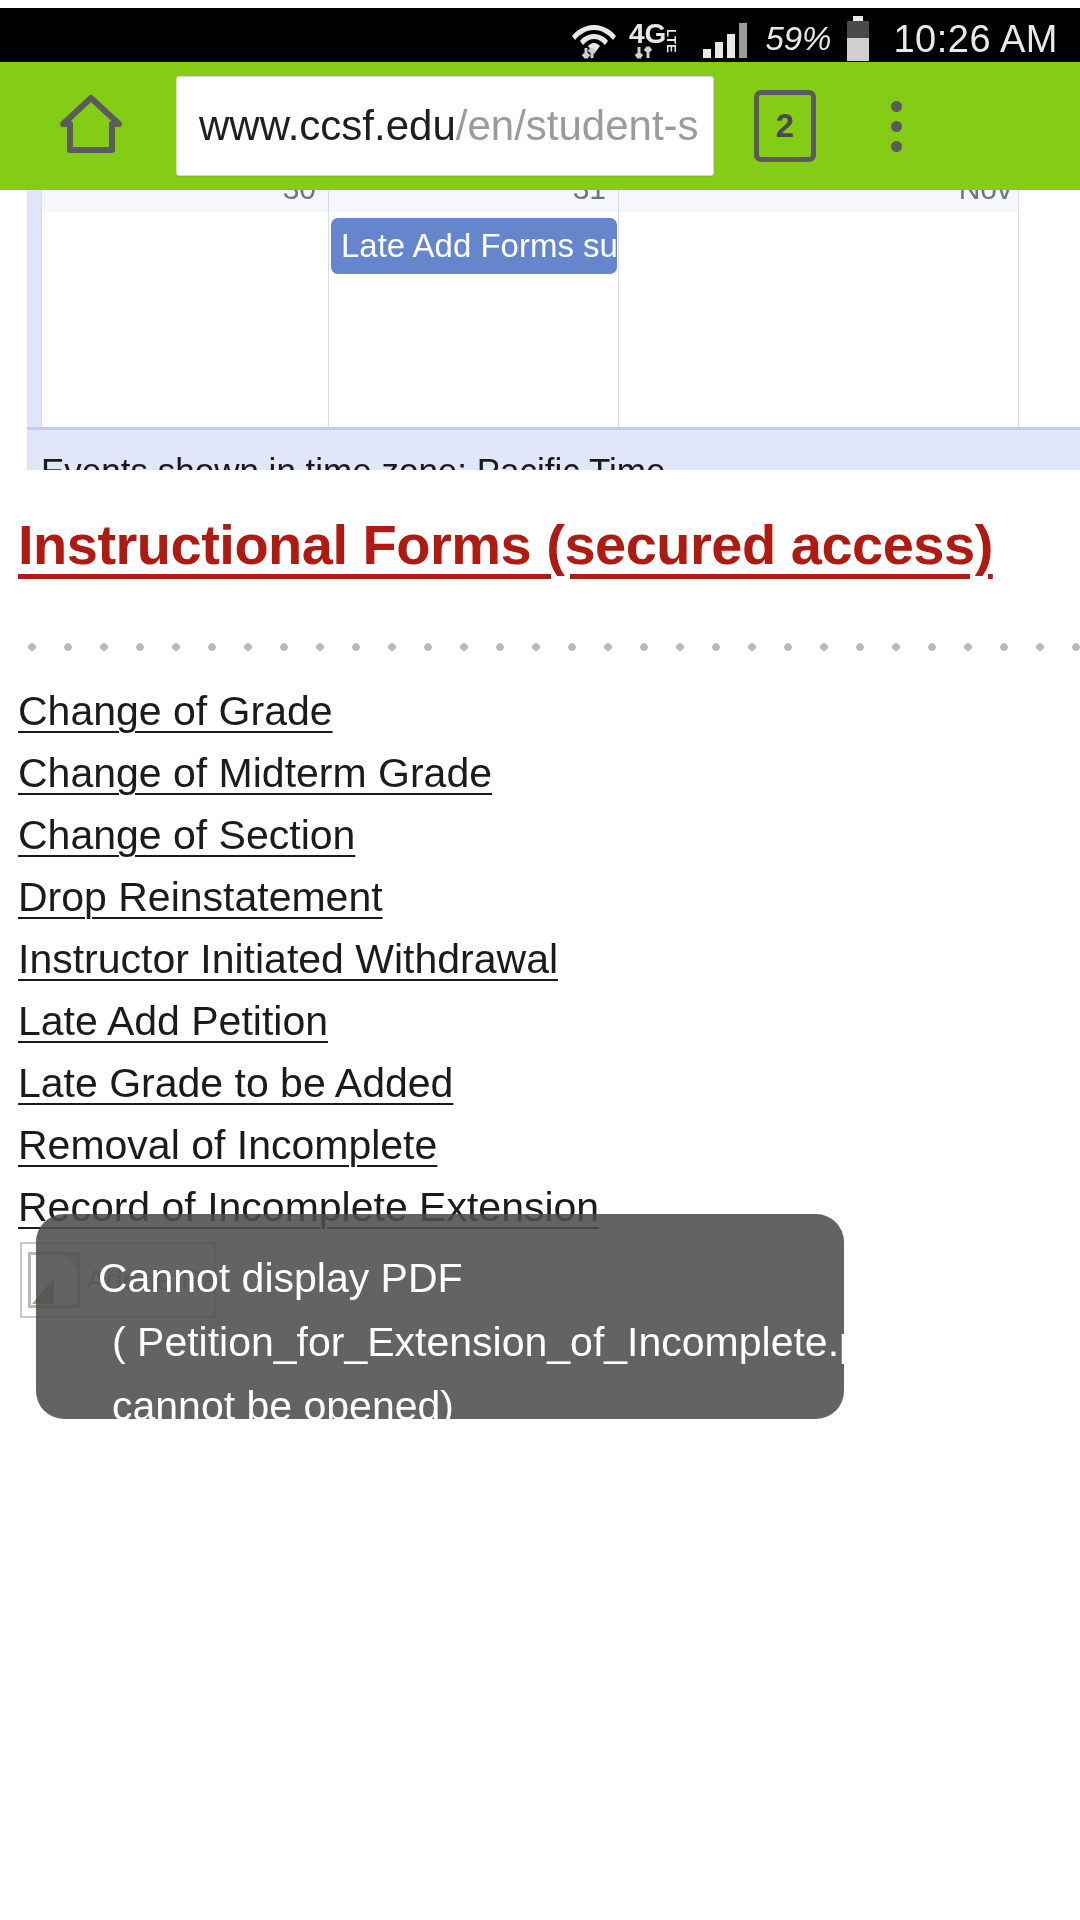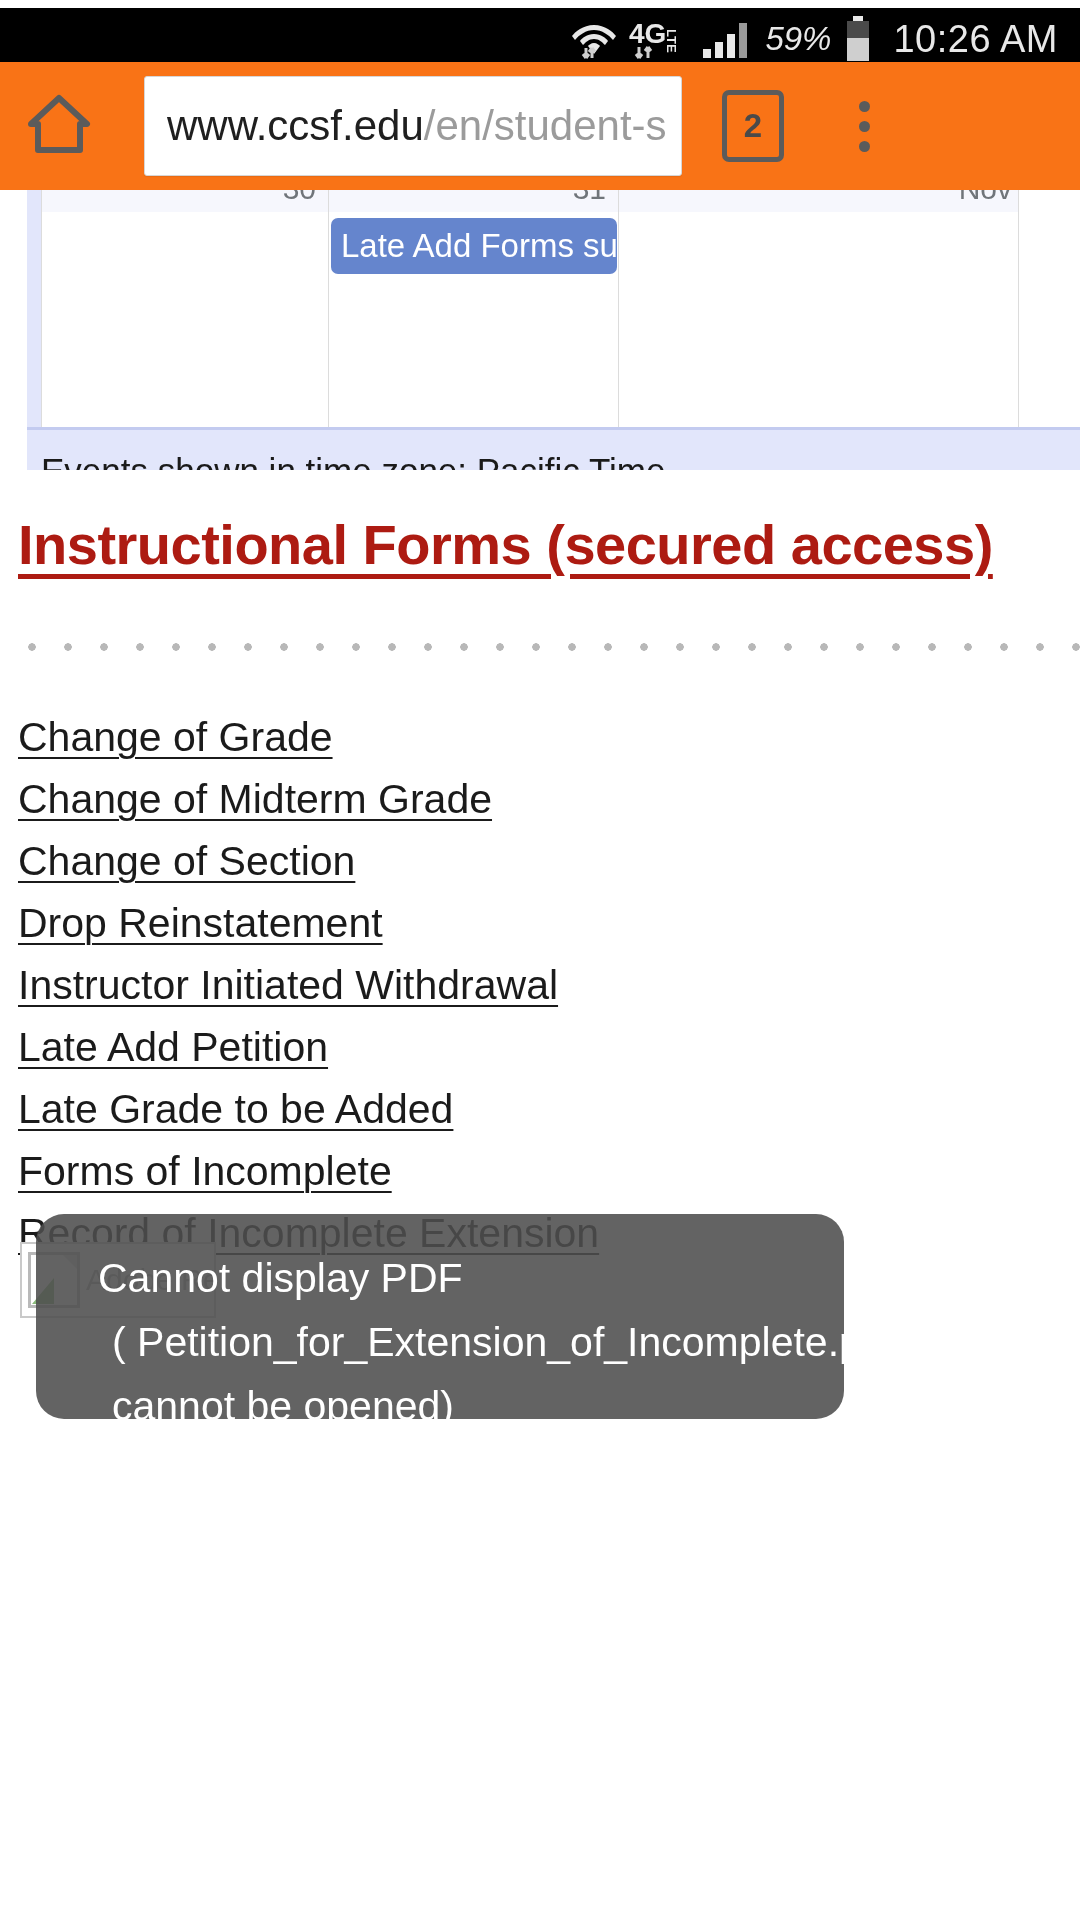--- a/index.html
+++ b/index.html
@@ -17,21 +17,21 @@
     background:#000; display:flex; align-items:center;
     justify-content:flex-end; padding-right:22px; gap:12px;
   }
   .sb-icon { display:flex; align-items:center; }
   .sb-battery-pct { color:#e8e8e8; font-size:33px; margin-right:2px;font-style:italic; }
   .sb-clock { color:#e8e8e8; font-size:38px; margin-left:10px; letter-spacing:0.5px; }
 
   
   .chrome {
     position:absolute; top:62px; left:0; width:1080px; height:128px;
-    background:#f97316; display:flex; align-items:center;
+    background:#84cc16; display:flex; align-items:center;padding-left:32px;
   }
   .home-btn { width:118px; display:flex; justify-content:center; align-items:center; }
   .omnibox {
     flex:0 0 auto; width:538px; height:100px; margin-left:26px;
     background:#fff; border:1px solid #d6d6d6; border-radius:3px;
     display:flex; align-items:center; padding:0 22px; overflow:hidden;
     box-shadow:0 1px 1px rgba(0,0,0,0.07);
   }
   .url { font-size:42px; white-space:nowrap; }
   .url .host { color:#1f1f1f; }
@@ -90,21 +90,21 @@
 
   
   .dotted-rule {
     position:absolute; top:452px; left:14px; width:1070px; height:10px;
     background-image:radial-gradient(circle, #b8b8b8 3.5px, rgba(0,0,0,0) 4px);
     background-size:36px 10px; background-repeat:repeat-x;
     background-position:left center;
   }
 
   
-  .links { position:absolute; top:524px; left:18px; width:1050px; }
+  .links { position:absolute; top:498px; left:18px; width:1050px; }
   .link-row { height:62px; display:flex; align-items:flex-start; }
   .doc-link {
     font-size:41px; color:#1b1b1b; text-decoration:underline;
     text-underline-offset:6px; text-decoration-thickness:2px;
     white-space:nowrap; cursor:pointer;
   }
 
   
   .pdf-placeholder {
     position:absolute; top:1052px; left:20px; width:196px; height:76px;
@@ -241,21 +241,21 @@
       <div class="link-row">
           <a class="doc-link">Instructor Initiated Withdrawal</a>
         </div>
       <div class="link-row">
           <a class="doc-link">Late Add Petition</a>
         </div>
       <div class="link-row">
           <a class="doc-link">Late Grade to be Added</a>
         </div>
       <div class="link-row">
-          <a class="doc-link">Forms of Incomplete</a>
+          <a class="doc-link">Removal of Incomplete</a>
         </div>
       <div class="link-row">
           <a class="doc-link">Record of Incomplete Extension</a>
         </div>
     </div>
 
     <div class="pdf-placeholder">
       <span class="broken-img-icon">
         <span class="page"></span>
         <span class="corner"></span>

